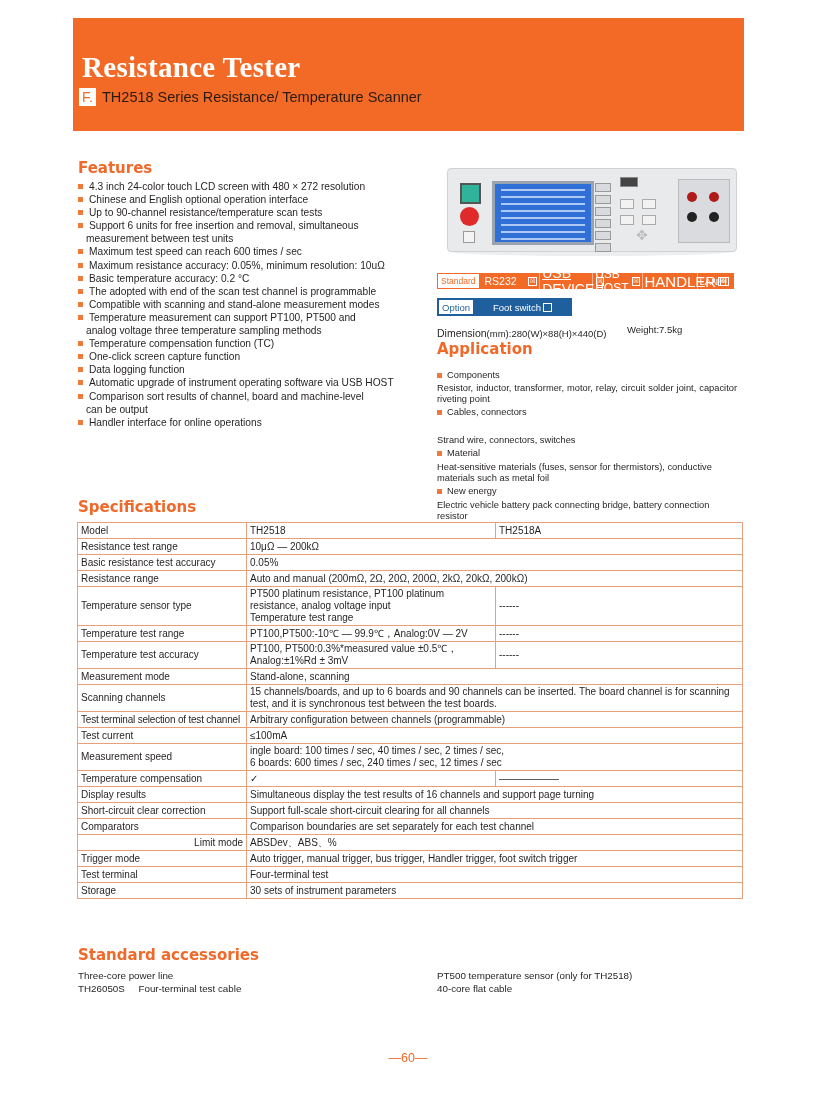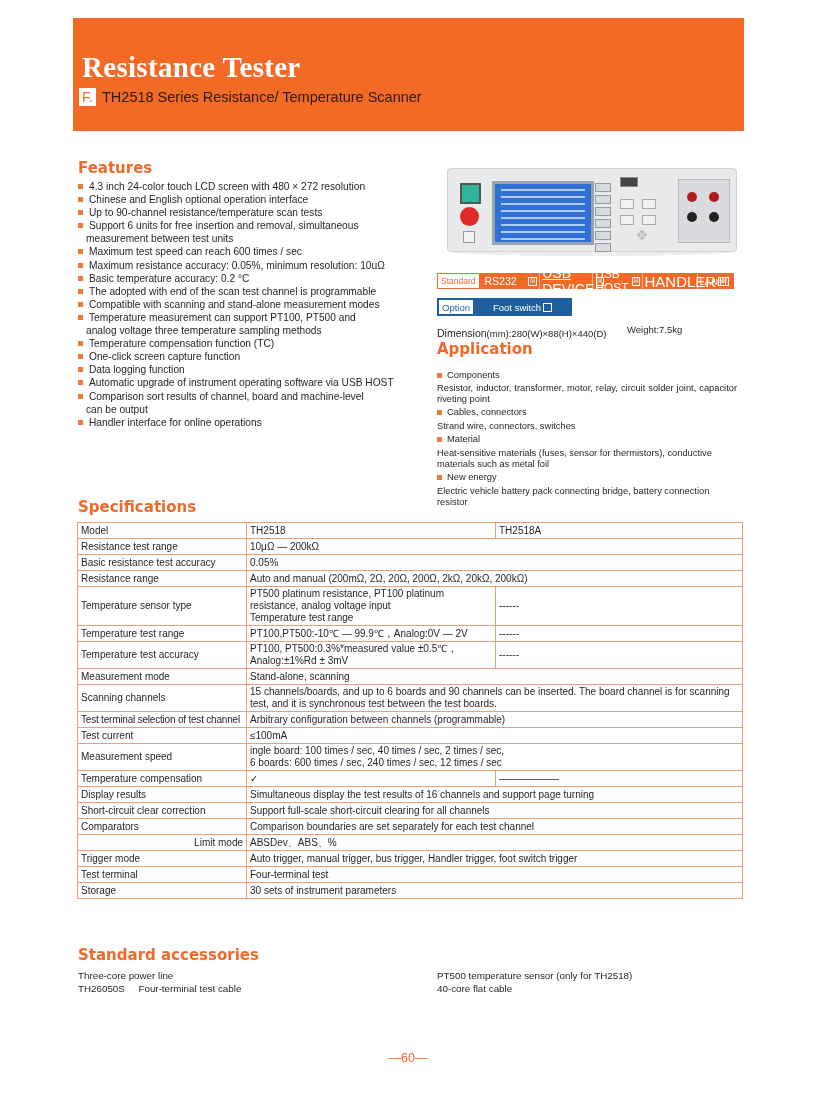--- a/index.html
+++ b/index.html
@@ -170,21 +170,21 @@
 </div>
 
 <div class="dim"><span>Dimension</span><small>(mm):280(W)×88(H)×440(D)</small></div>
 <div class="weight">Weight:7.5kg</div>
 
 <div class="section-title" style="left:437px; top:340px;">Application</div>
 <div class="app">
   <div class="app-head"><span class="bullet"></span><span>Components</span></div>
   <div class="app-desc" style="text-align:justify;">Resistor, inductor, transformer, motor, relay, circuit solder joint, capacitor riveting point</div>
   <div class="app-head"><span class="bullet"></span><span>Cables, connectors</span></div>
-  <div class="app-desc" style="margin-top:3px;">Strand wire, connectors, switches</div>
+  <div class="app-desc" style="margin-top:17px;">Strand wire, connectors, switches</div>
   <div class="app-head"><span class="bullet"></span><span>Material</span></div>
   <div class="app-desc" style="margin-top:3px;">Heat-sensitive materials (fuses, sensor for thermistors), conductive materials such as metal foil</div>
   <div class="app-head"><span class="bullet"></span><span>New energy</span></div>
   <div class="app-desc" style="margin-top:3px;">Electric vehicle battery pack connecting bridge, battery connection resistor</div>
 </div>
 
 <div class="section-title" style="left:78px; top:498px;">Specifications</div>
 <table class="spec">
   <tbody>
       <tr>

